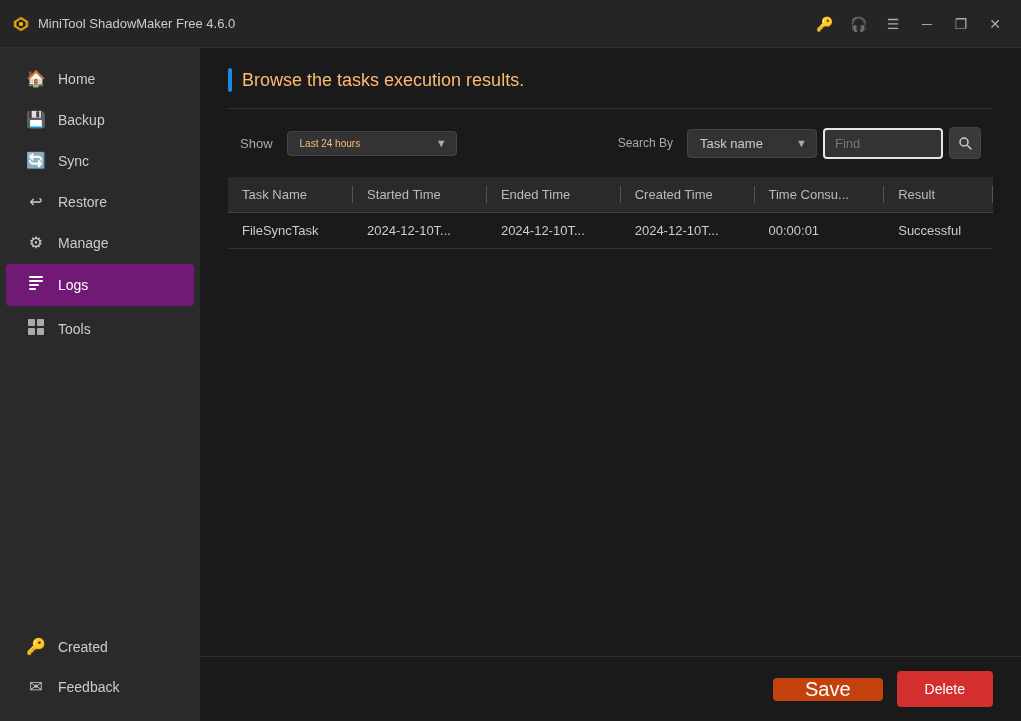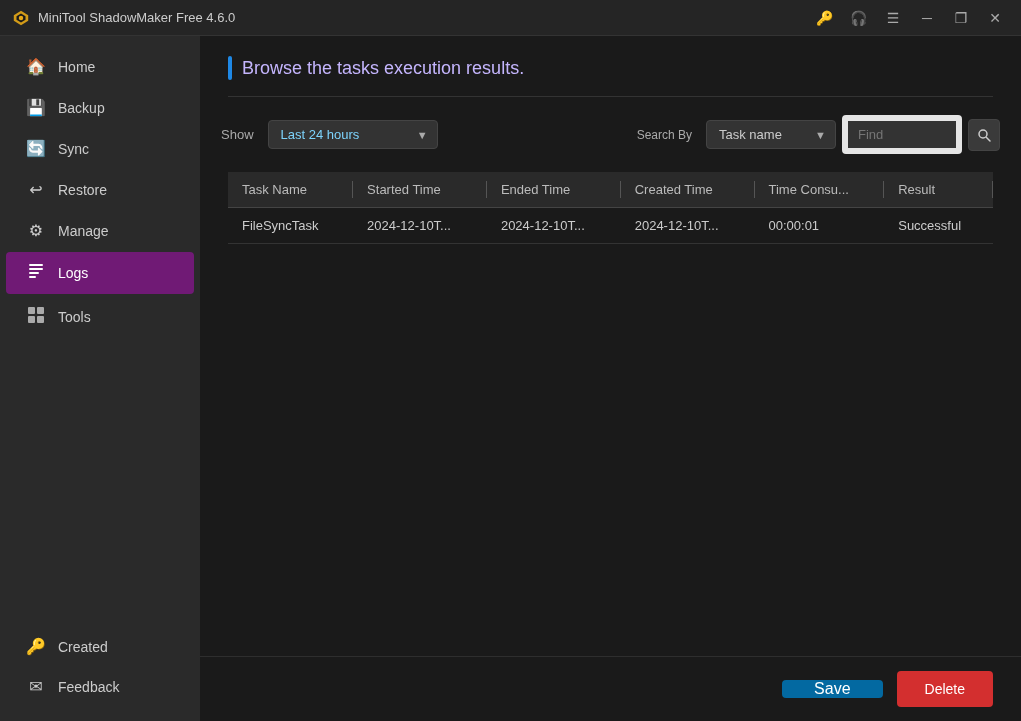--- a/index.html
+++ b/index.html
@@ -10,21 +10,21 @@
       font-family: 'Segoe UI', Arial, sans-serif;
       color: #ccc;
       overflow: hidden;
       display: flex;
       flex-direction: column;
     }
 
     
     .title-bar {
       background: #252525;
-      height: 36px;
+      height: 48px;
       display: flex;
       align-items: center;
       padding: 0 12px;
       flex-shrink: 0;
       border-bottom: 1px solid #333;
     }
     .title-bar-logo {
       width: 18px;
       height: 18px;
       margin-right: 8px;
@@ -113,45 +113,45 @@
     }
     .page-header-accent {
       width: 4px;
       height: 24px;
       background: #1e88e5;
       border-radius: 2px;
       flex-shrink: 0;
     }
     .page-header-title {
       font-size: 18px;
-      color: #c4b5fd;
+      color: #fdba74;
       font-weight: 400;
     }
     .page-header-divider {
       height: 1px;
       background: #333;
       margin: 0 28px;
     }
 
     
     .filter-row {
       display: flex;
       align-items: center;
-      padding: 18px 21px;
+      padding: 18px 40px;
       gap: 14px;
     }
     .filter-label {
       color: #aaa;
       font-size: 13px;
     }
     .filter-select {
       background: #333;
       border: 1px solid #444;
-      color: #7dd3fc;
-      font-size: 13px;
+      color: #fdba74;
+      font-size: 10px;
       padding: 6px 30px 6px 12px;
       border-radius: 4px;
       cursor: pointer;
       appearance: none;
       -webkit-appearance: none;
       position: relative;
       min-width: 170px;
     }
     .select-wrapper {
       position: relative;
@@ -183,21 +183,21 @@
       font-size: 13px;
       padding: 6px 28px 6px 12px;
       border-radius: 4px;
       cursor: pointer;
       appearance: none;
       -webkit-appearance: none;
       min-width: 130px;
     }
     .search-input-field {
       background: #333;
-      border: 6px solid #e5e5e5;
+      border: 2px solid #e5e5e5;
       color: #ccc;
       font-size: 13px;
       padding: 6px 10px;
       border-radius: 4px;
       outline: none;
       width: 120px;
     }
     .search-btn {
       background: #3a3a3a;
       border: 1px solid #444;
@@ -259,26 +259,26 @@
     .bottom-bar {
       display: flex;
       justify-content: flex-end;
       align-items: center;
       padding: 14px 28px;
       gap: 14px;
       background: #1a1a1a;
       border-top: 1px solid #2e2e2e;
     }
     .btn-save {
-      background: #0369a1;
+      background: #c2410c;
       color: white;
       border: none;
       padding: 0 32px;
       border-radius: 4px;
-      font-size: 16px;
+      font-size: 20px;
       cursor: pointer;
     }
     .btn-delete {
       background: #d32f2f;
       color: white;
       border: none;
       padding: 10px 28px;
       border-radius: 4px;
       font-size: 14px;
       cursor: pointer;

